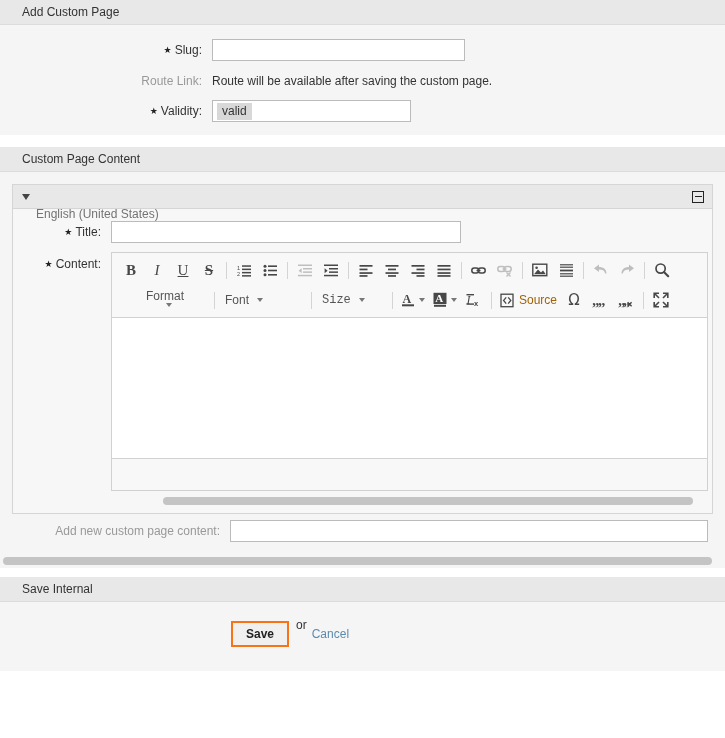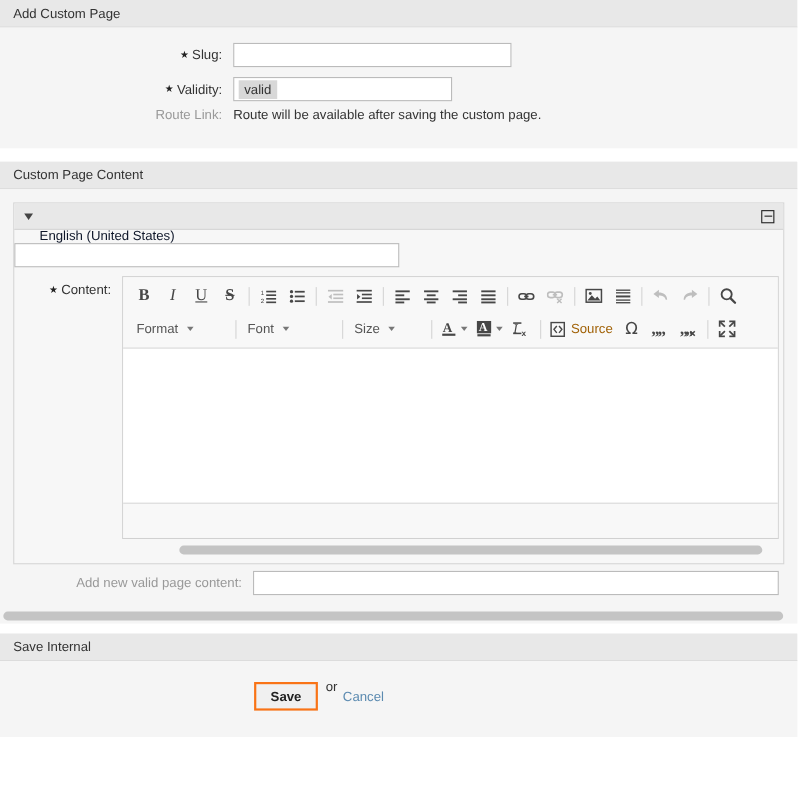--- a/index.html
+++ b/index.html
@@ -15,21 +15,21 @@
     position: relative;
   }
 
   
   .widget { width: 725px; background: #f5f5f5; }
   .widget-header {
     background: #e8e8e8;
     border-bottom: 1px solid #dcdcdc;
     height: 25px;
     line-height: 25px;
-    padding: 0 12px;
+    padding: 0 22px;
     font-size: 12px;
     color: #333;
     box-sizing: border-box;
   }
   .widget-body { background: #f5f5f5; padding: 0; }
 
   
   .frow {
     display: flex;
     align-items: flex-start;
@@ -109,21 +109,21 @@
     padding: 0 8px 0 9px;
     box-sizing: border-box;
   }
   .tri {
     width: 0; height: 0;
     border-left: 4.5px solid transparent;
     border-right: 4.5px solid transparent;
     border-top: 6px solid #444;
     margin-right: 6px;
   }
-  .lang-title { font-size: 12px; color: #0f172a; flex: 1; margin-top: 35px; }
+  .lang-title { font-size: 12px; color: #737373; flex: 1; margin-top: 35px; }
   .collapse-icon {
     width: 12px; height: 12px;
     border: 1px solid #222;
     display: flex; align-items: center; justify-content: center;
     box-sizing: border-box;
   }
   .collapse-icon i {
     display: block;
     width: 7px; height: 1px;
     background: #222;
@@ -179,23 +179,23 @@
   .combo-label {
     font-size: 12px; color: #555;
   }
   .combo-arrow {
     width: 0; height: 0;
     border-left: 3.5px solid transparent;
     border-right: 3.5px solid transparent;
     border-top: 4.5px solid #777;
     margin-left: 8px;
   }
-  .c-format { width: 82px; }
+  .c-format { width: 82px; flex-direction: column; }
   .c-font   { width: 78px; }
-  .c-size   { width: 62px; }
+  .c-size   { width: 62px; font-family: Liberation Mono, monospace; }
   .tbtn-wide {
     display: flex; align-items: center;
     height: 22px; padding: 0 4px;
     cursor: pointer;
   }
   .mini-arrow {
     width: 0; height: 0;
     border-left: 3px solid transparent;
     border-right: 3px solid transparent;
     border-top: 4px solid #777;
@@ -266,36 +266,36 @@
 <div class="widget">
   <div class="widget-header">Add Custom Page</div>
   <div class="widget-body" id="top-section-body">
 
 
     <div class="frow">
       <div class="flabel">
         <span class="star">★</span><span>Slug:</span>
       </div>
       <div class="finput w-253"></div>
+    </div>
+
+    <div class="frow">
+      <div class="flabel muted">Route Link:</div>
+      <div class="ftext">Route will be available after saving the custom page.</div>
     </div>
 
     <div class="frow" style="margin-bottom:0">
       <div class="flabel">
         <span class="star">★</span><span>Validity:</span>
       </div>
       <div class="select-box">
         <span class="select-value">valid</span>
       </div>
     </div>
 
-    <div class="frow">
-      <div class="flabel muted">Route Link:</div>
-      <div class="ftext">Route will be available after saving the custom page.</div>
-    </div>
-
   </div>
 </div>
 
 <div class="gap"></div>
 
 <div class="widget">
   <div class="widget-header">Custom Page Content</div>
   <div class="widget-body" id="content-widget-body">
 
     <div class="lang-panel">
@@ -303,20 +303,23 @@
         <span class="tri"></span>
         <span class="lang-title">English (United States)</span>
         <span class="collapse-icon">
             <i></i>
           </span>
       </div>
 
       <div class="lang-body">
 
         <div class="frow title-row">
+          <div class="flabel">
+            <span class="star">★</span><span>Title:</span>
+          </div>
           <div class="finput title-input"></div>
         </div>
 
         <div class="content-row">
           <div class="flabel">
             <span class="star">★</span><span>Content:</span>
           </div>
 
           <div class="cke">
             <div class="cke-toolbar">
@@ -545,21 +548,21 @@
         <div class="panel-scroll">
           <div class="hscroll-track">
             <div class="hscroll-thumb"></div>
           </div>
         </div>
 
       </div>
     </div>
 
     <div class="frow addnew-row">
-      <div class="flabel">Add new valid page content:</div>
+      <div class="flabel">Add new custom page content:</div>
       <div class="finput addnew-input" placeholder=""></div>
     </div>
 
     <div class="page-scroll">
       <div class="hscroll-track">
         <div class="hscroll-thumb"></div>
       </div>
     </div>
 
   </div>

